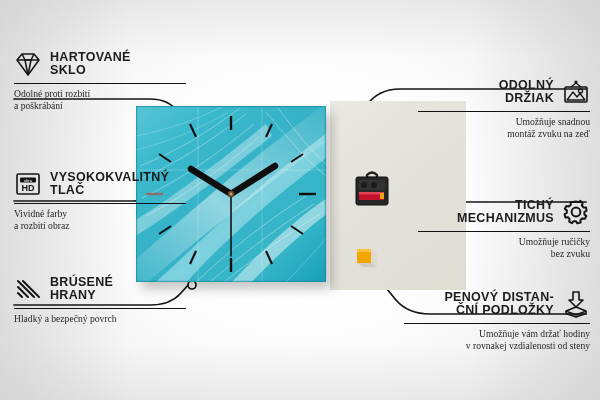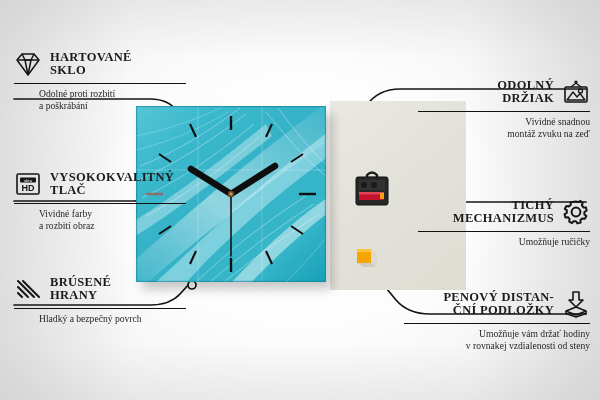--- a/index.html
+++ b/index.html
@@ -30,34 +30,34 @@
   .feature{position:absolute;width:172px;}
   .feature.left{left:14px;text-align:left;}
   .feature.right{right:10px;text-align:right;}
 
   .f-head{display:flex;align-items:center;gap:8px;}
   .feature.right .f-head{justify-content:flex-end;margin-top:28px;}
   .feature.left  .f-head{justify-content:flex-start;}
 
   .f-icon{flex:0 0 auto;width:28px;height:28px;display:block;}
   .f-title{
-    font-family:Liberation Serif, serif;
+    font-family:Liberation Sans, sans-serif;
     font-weight:bold;
     font-size:12.5px;
     line-height:13.5px;
     letter-spacing:.3px;
     color:#1b1b1b;
     text-transform:uppercase;
   }
   .f-rule{
     height:0;border-top:1.6px solid #111;margin:5px 0 4px 0;width:100%;
   }
   .f-sub{
     font-family:"Liberation Serif", serif;
-    font-size:9.6px;line-height:11.6px;color:#262626;margin-left:25px;
+    font-size:9.6px;line-height:11.6px;color:#262626;
   }
 
   
   #photo{
     position:absolute;left:136px;top:101px;width:330px;height:189px;
   }
   #wallbg{
     position:absolute;left:194px;top:0;width:136px;height:189px;
     background:linear-gradient(140deg,#e9e8e1 0%,#e3e2da 45%,#dedcd3 100%);
   }
@@ -285,21 +285,21 @@
       </div>
       <svg class="f-icon" viewBox="0 0 28 28" xmlns="http://www.w3.org/2000/svg">
         <circle cx="14" cy="4" r="1.6" fill="#141414"></circle>
         <path d="M9,9 L14,5 L19,9" fill="none" stroke="#141414" stroke-width="1.3"></path>
         <rect x="3" y="9" width="22" height="15" rx="1.2" fill="none" stroke="#141414" stroke-width="1.6"></rect>
         <path d="M5,22 L11,14 L15,19 L18,15.5 L23,22 Z" fill="none" stroke="#141414" stroke-width="1.3" stroke-linejoin="round"></path>
         <circle cx="18.5" cy="13" r="2" fill="none" stroke="#141414" stroke-width="1.3"></circle>
       </svg>
     </div>
     <div class="f-rule"></div>
-    <div class="f-sub">Vividné snadnou</div>
+    <div class="f-sub">Umožňuje snadnou</div>
     <div class="f-sub">montáž zvuku na zeď</div>
   </div>
 
   <div class="feature right" style="top:170px">
     <div class="f-head">
       <div>
         <div class="f-title">TICHÝ</div>
         <div class="f-title">MECHANIZMUS</div>
       </div>
       <svg class="f-icon" viewBox="0 0 28 28" xmlns="http://www.w3.org/2000/svg">
@@ -307,20 +307,21 @@
           <path d="M14,3.5 L16.6,4.1 L18.4,2.9 L20.6,5.1 L19.9,7.4 L21.4,9.4 L24,9.4 L24.6,12.6 L22.4,14 L22.4,16.4
                    L24.4,18 L22.8,20.8 L20.4,20.4 L18.4,22 L18.6,24.6 L15.4,25.4 L14,23.2 L11.6,23.2 L10,25.2
                    L7.2,23.6 L7.6,21.2 L6,19.2 L3.4,19.4 L2.6,16.2 L4.8,14.8 L4.8,12.4 L2.8,10.8 L4.4,8
                    L6.8,8.4 L8.8,6.8 L8.6,4.2 Z"></path>
           <circle cx="14" cy="14" r="4.4"></circle>
         </g>
       </svg>
     </div>
     <div class="f-rule"></div>
     <div class="f-sub">Umožňuje ručičky</div>
+    <div class="f-sub">bez zvuku</div>
   </div>
 
   <div class="feature right" style="top:262px;width:186px">
     <div class="f-head">
       <div>
         <div class="f-title">PENOVÝ DISTAN-</div>
         <div class="f-title">ČNÍ PODLOŽKY</div>
       </div>
       <svg class="f-icon" viewBox="0 0 28 28" xmlns="http://www.w3.org/2000/svg">
         <g fill="none" stroke="#141414" stroke-width="1.6" stroke-linejoin="round">

